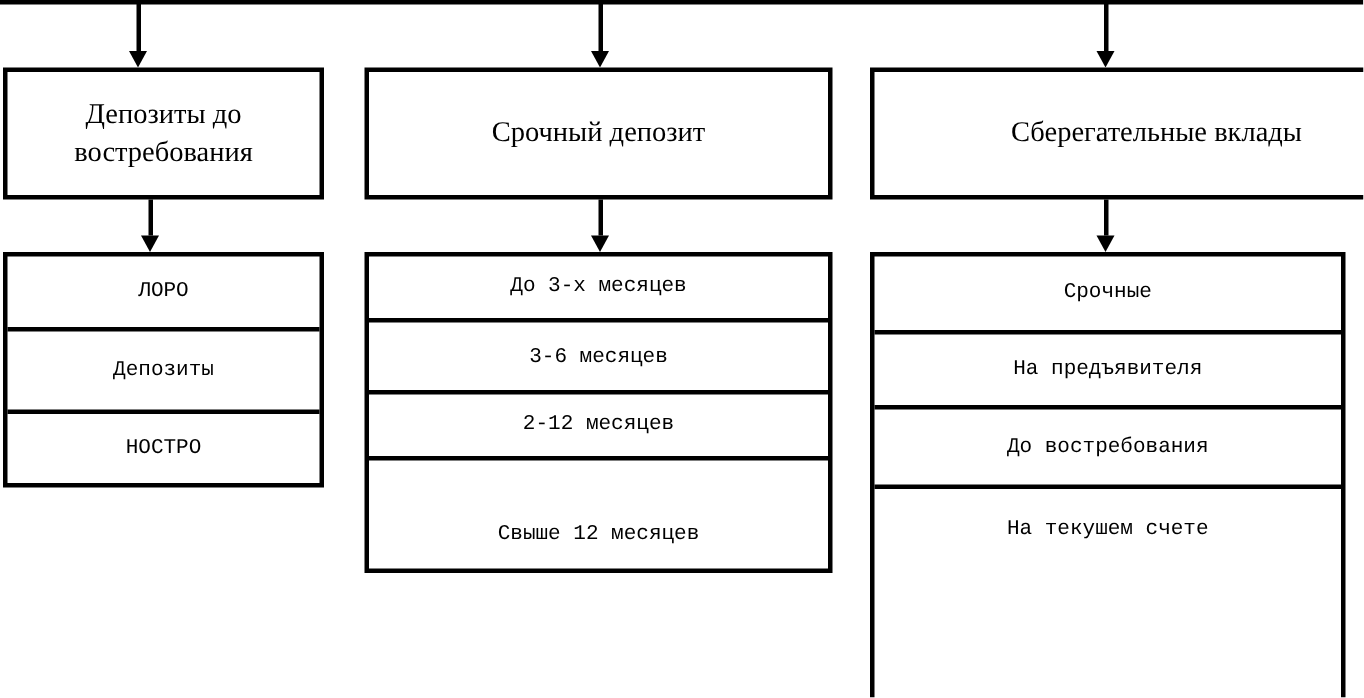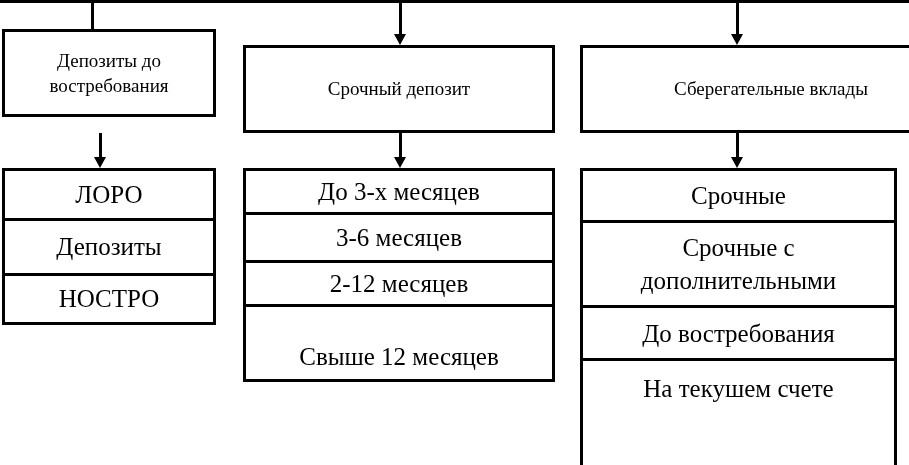--- a/index.html
+++ b/index.html
@@ -70,23 +70,24 @@
     display: flex;
     flex-direction: column;
   }
   .stack .cell {
     box-sizing: border-box;
     display: flex;
     align-items: center;
     justify-content: center;
     text-align: center;
     padding: 0 6px;
-    font-size: 25px;
+    font-size: 14px;
     line-height: 1.32;
     border-bottom: 3px solid #000000;
+    font-family: Liberation Mono, monospace;
   }
   .stack .cell:last-child {
     border-bottom: none;
   }
 </style>
 </head>
 <body>
 
 <div id="canvas">
 
@@ -98,21 +99,21 @@
   </div>
   <div class="arrow" style="left:399px; top:0px;">
     <div class="shaft" style="height:34px;"></div>
     <div class="head" style="top:34px;"></div>
   </div>
   <div class="arrow" style="left:736px; top:0px;">
     <div class="shaft" style="height:34px;"></div>
     <div class="head" style="top:34px;"></div>
   </div>
 
-  <div class="box" style="left:2px; top:29px; width:214px; height:88px;">Депозиты до востребования</div>
+  <div class="box" style="left:2px; top:45px; width:214px; height:88px;">Депозиты до востребования</div>
 
   <div class="box" style="left:243px; top:45px; width:312px; height:88px;">Срочный депозит</div>
 
   <div class="box" style="left:580px; top:45px; width:382px; height:88px;">Сберегательные вклады</div>
 
   <div class="arrow" style="left:99px; top:133px;">
     <div class="shaft" style="height:24px;"></div>
     <div class="head" style="top:24px;"></div>
   </div>
   <div class="arrow" style="left:399px; top:133px;">
@@ -132,18 +133,18 @@
 
   <div class="stack" style="left:243px; top:168px; width:312px; height:214px;">
     <div class="cell" style="height:52px;">До 3-х месяцев</div>
     <div class="cell" style="height:57px;text-align:right;">3-6 месяцев</div>
     <div class="cell" style="height:51px;">2-12 месяцев</div>
     <div class="cell" style="height:54px;margin-top:27px;">Свыше 12 месяцев</div>
   </div>
 
   <div class="stack" style="left:580px; top:168px; width:317px; height:306px;">
     <div class="cell" style="height:52px;">Срочные</div>
-    <div class="cell" style="height:85px;">Срочные с дополнительными</div>
+    <div class="cell" style="height:50px;">На предъявителя</div>
     <div class="cell" style="height:53px;">До востребования</div>
     <div class="cell" style="height:55px;">На текушем счете</div>
   </div>
 
 </div>
 
 </body></html>

